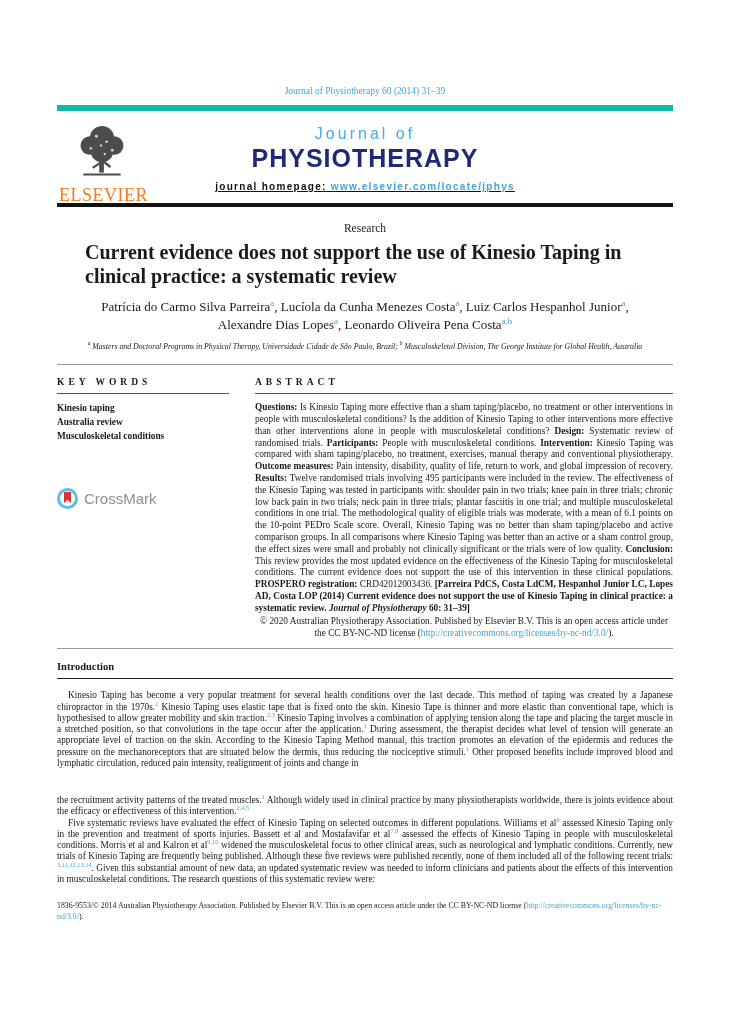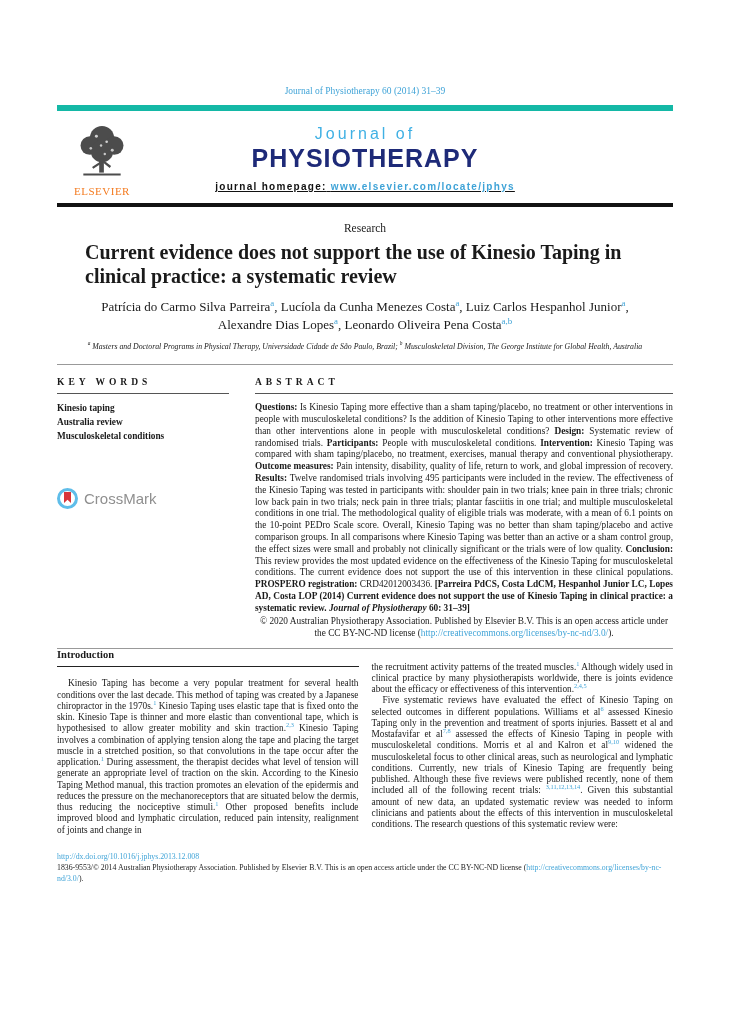--- a/index.html
+++ b/index.html
@@ -15,21 +15,21 @@
     width:730px;height:1024px;background:#fff;overflow:hidden;
     font-family:"Liberation Serif", serif;color:var(--ink);
     padding:86px 57px 0 57px;position:relative;
   }
   .citation{
     text-align:center;font-size:9.5px;color:var(--link);
     padding-bottom:9px;border-bottom:6px solid #14b8a6;
   }
   .masthead{position:relative;margin-top:10px;padding-bottom:8px;border-bottom:4px solid #121212;min-height:86px;}
   .logo{position:absolute;left:2px;top:2px;width:86px;text-align:center;}
-  .logo-text{font-family:"Liberation Serif",serif;color:var(--orange);font-size:11px;letter-spacing:.5px;margin-top:-2px;}
+  .logo-text{font-family:"Liberation Serif",serif;color:var(--orange);font-size:18px;letter-spacing:.5px;margin-top:-2px;}
   .journal-title{text-align:center;padding-top:4px;}
   .jt1{font-family:"Liberation Sans",sans-serif;font-size:16px;color:var(--ltblue);letter-spacing:3px;}
   .jt2{font-family:"Liberation Sans",sans-serif;font-weight:bold;font-size:25px;color:var(--navy);letter-spacing:1px;margin-top:1px;}
   .homepage{margin-top:8px;font-family:"Liberation Sans",sans-serif;font-size:10px;letter-spacing:1.3px;font-weight:bold;color:#111;text-decoration:underline;}
   .homepage .lnk{font-weight:bold;}
   .research{text-align:center;margin-top:15px;font-size:11.5px;}
   .title{
     font-size:20px;font-weight:600;line-height:1.18;
     max-width:560px;margin:7px auto 7px;
   }
@@ -45,21 +45,21 @@
   }
   .kw-item{font-size:9.3px;font-weight:600;line-height:1.5;}
   .crossmark{margin-top:44px;display:flex;align-items:center;gap:6px;cursor:pointer;}
   .cm-circle{width:21px;height:21px;border-radius:50%;border:3px solid #5fbde9;background:#fff;position:relative;flex:none;}
   .cm-flag{position:absolute;left:4px;top:1px;width:7px;height:11px;background:#d8353a;
     clip-path:polygon(0 0,100% 0,100% 100%,50% 70%,0 100%);}
   .cm-label{font-family:Liberation Sans, sans-serif;font-size:15px;color:#8f8f8f;}
   .abs-body{font-size:9.3px;line-height:1.27;text-align:justify;}
   .abs-copyright{font-size:9.3px;text-align:center;margin-top:3px;line-height:1.3;}
   .section-rule{margin-top:9px;}
-  .intro{display:flex;gap:13px;margin-top:0;}
+  .intro{display:flex;gap:13px;margin-top:12px;flex-direction:column;}
   .col{flex:1;font-size:9.3px;line-height:1.21;text-align:justify;}
   .col-right{padding-top:13px;}
   .intro-heading{font-size:10.5px;font-weight:bold;padding-bottom:5px;border-bottom:1px solid #222;margin-bottom:11px;}
   p.para{margin:0;}
   p.indent{text-indent:11px;}
   .b{font-weight:bold;}
   .i{font-style:italic;}
   .lnk{color:var(--link);}
   sup{font-size:.68em;line-height:0;}
   .footer{margin-top:15px;font-size:7.8px;line-height:1.45;color:#222;}
@@ -137,17 +137,16 @@
       <div class="intro-heading">Introduction</div>
       <p class="para indent"><span>Kinesio Taping has become a very popular treatment for several health conditions over the last decade. This method of taping was created by a Japanese chiropractor in the 1970s.</span><sup class="lnk">1</sup><span> Kinesio Taping uses elastic tape that is fixed onto the skin. Kinesio Tape is thinner and more elastic than conventional tape, which is hypothesised to allow greater mobility and skin traction.</span><sup class="lnk">2,3</sup><span> Kinesio Taping involves a combination of applying tension along the tape and placing the target muscle in a stretched position, so that convolutions in the tape occur after the application.</span><sup class="lnk">1</sup><span> During assessment, the therapist decides what level of tension will generate an appropriate level of traction on the skin. According to the Kinesio Taping Method manual, this traction promotes an elevation of the epidermis and reduces the pressure on the mechanoreceptors that are situated below the dermis, thus reducing the nociceptive stimuli.</span><sup class="lnk">1</sup><span> Other proposed benefits include improved blood and lymphatic circulation, reduced pain intensity, realignment of joints and change in</span></p>
     </div>
     <div class="col col-right">
       <p class="para"><span>the recruitment activity patterns of the treated muscles.</span><sup class="lnk">1</sup><span> Although widely used in clinical practice by many physiotherapists worldwide, there is joints evidence about the efficacy or effectiveness of this intervention.</span><sup class="lnk">2,4,5</sup></p>
       <p class="para indent"><span>Five systematic reviews have evaluated the effect of Kinesio Taping on selected outcomes in different populations. Williams et al</span><sup class="lnk">6</sup><span> assessed Kinesio Taping only in the prevention and treatment of sports injuries. Bassett et al and Mostafavifar et al</span><sup class="lnk">7,8</sup><span> assessed the effects of Kinesio Taping in people with musculoskeletal conditions. Morris et al and Kalron et al</span><sup class="lnk">9,10</sup><span> widened the musculoskeletal focus to other clinical areas, such as neurological and lymphatic conditions. Currently, new trials of Kinesio Taping are frequently being published. Although these five reviews were published recently, none of them included all of the following recent trials: </span><sup class="lnk">3,11,12,13,14</sup><span>. Given this substantial amount of new data, an updated systematic review was needed to inform clinicians and patients about the effects of this intervention in musculoskeletal conditions. The research questions of this systematic review were:</span></p>
     </div>
   </div>
 
   <div class="footer">
-    <span class="doi lnk">http://dx.doi.org/10.1016/j.jphys.2013.12.008</span>
     <span class="license"><span>1836-9553/© 2014 Australian Physiotherapy Association. Published by Elsevier B.V. This is an open access article under the CC BY-NC-ND license (</span><span class="lnk">http://creativecommons.org/licenses/by-nc-nd/3.0/</span><span>).</span></span>
   </div>
 
 </div>
 
 </body></html>

